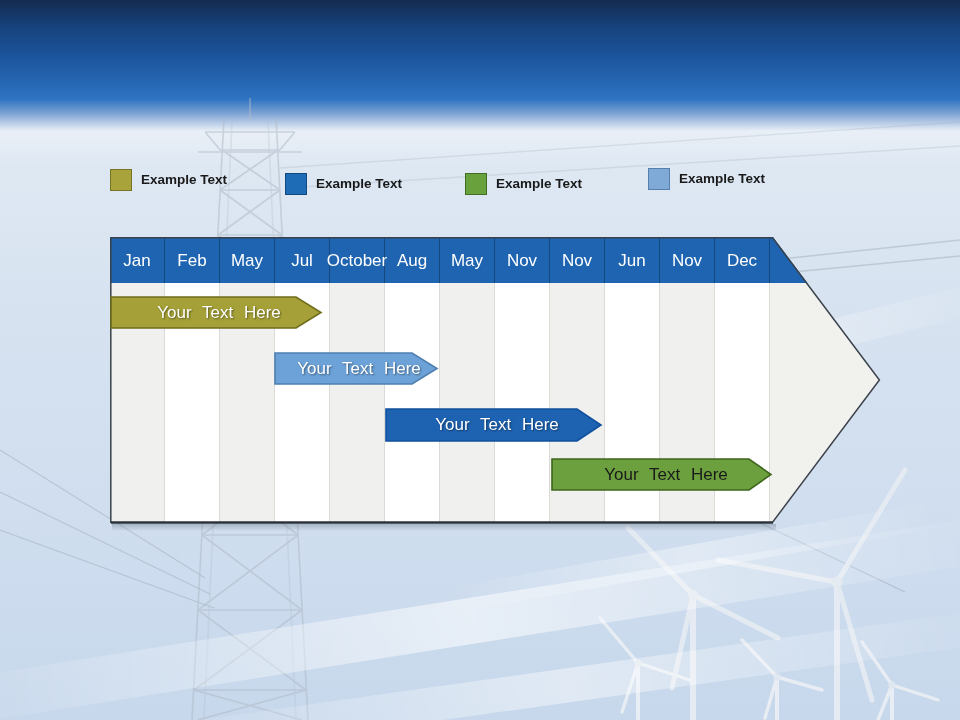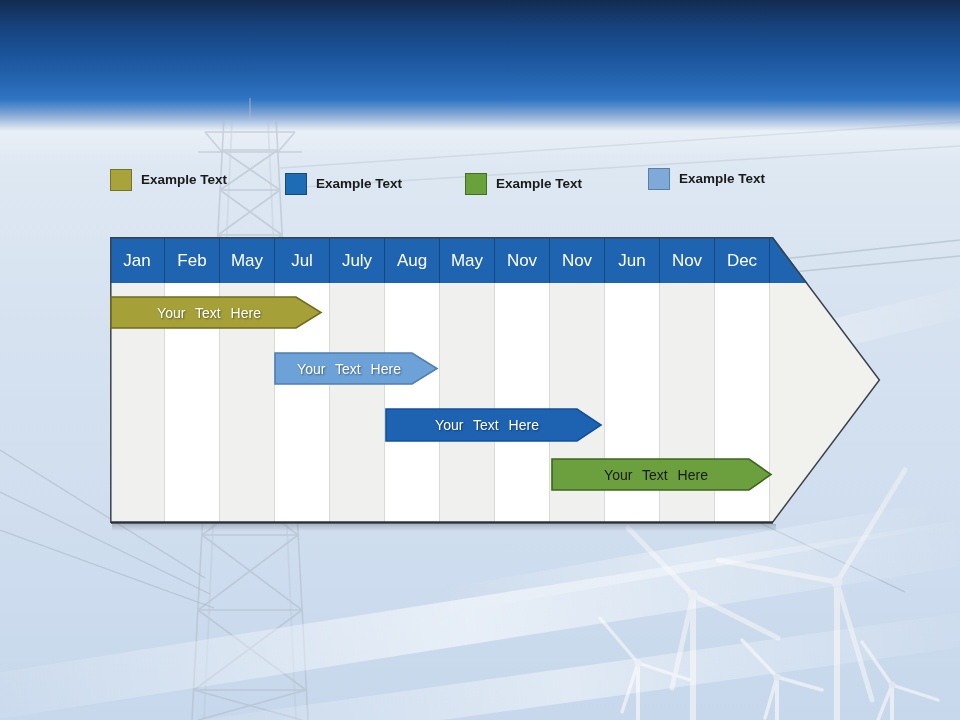--- a/index.html
+++ b/index.html
@@ -54,22 +54,22 @@
   .tl-col { width:55px; height:240px; flex:0 0 auto; border-right:1px solid #DADAD7; }
   .tl-col.odd  { background:#F0F0EE; }
   .tl-col.even { background:#FFFFFF; }
   .tl-outline { position:absolute; left:0; top:0; z-index:6; pointer-events:none; }
   .tl-shadow { position:absolute; left:2px; top:287px; width:664px; height:7px; z-index:3;
     background:linear-gradient(180deg, rgba(100,112,125,.38), rgba(100,112,125,0)); }
 
   
   .bar { position:absolute; z-index:7; }
   .bar svg { position:absolute; left:0; top:0; overflow:visible; }
-  .bar-label { position:absolute; left:6px; top:0; height:100%; display:flex;
-    align-items:center; justify-content:center; font-size:14px; word-spacing:6px;
+  .bar-label { position:absolute; left:16px; top:0; height:100%; display:flex;
+    align-items:center; justify-content:center; font-size:17px; word-spacing:6px;
     white-space:nowrap; }
   .bar-label.lt { color:#FFFFFF; text-shadow:1px 1px 2px rgba(0,0,0,.45); }
   .bar.b1 { left:110px; top:296px; width:212px; height:33px; }
   .bar.b1 .bar-label { width:186px; }
   .bar.b2 { left:274px; top:352px; width:164px; height:33px; }
   .bar.b2 .bar-label { width:138px; }
   .bar.b3 { left:385px; top:408px; width:217px; height:34px; }
   .bar.b3 .bar-label { width:192px; }
   .bar.b4 { left:551px; top:458px; width:221px; height:33px; }
   .bar.b4 .bar-label { width:198px; }
@@ -205,21 +205,21 @@
         <div class="tl-hcell">
             <span>Feb</span>
           </div>
         <div class="tl-hcell">
             <span>May</span>
           </div>
         <div class="tl-hcell">
             <span>Jul</span>
           </div>
         <div class="tl-hcell">
-            <span>July</span>
+            <span>October</span>
           </div>
         <div class="tl-hcell">
             <span>Aug</span>
           </div>
         <div class="tl-hcell">
             <span>May</span>
           </div>
         <div class="tl-hcell">
             <span>Nov</span>
           </div>

